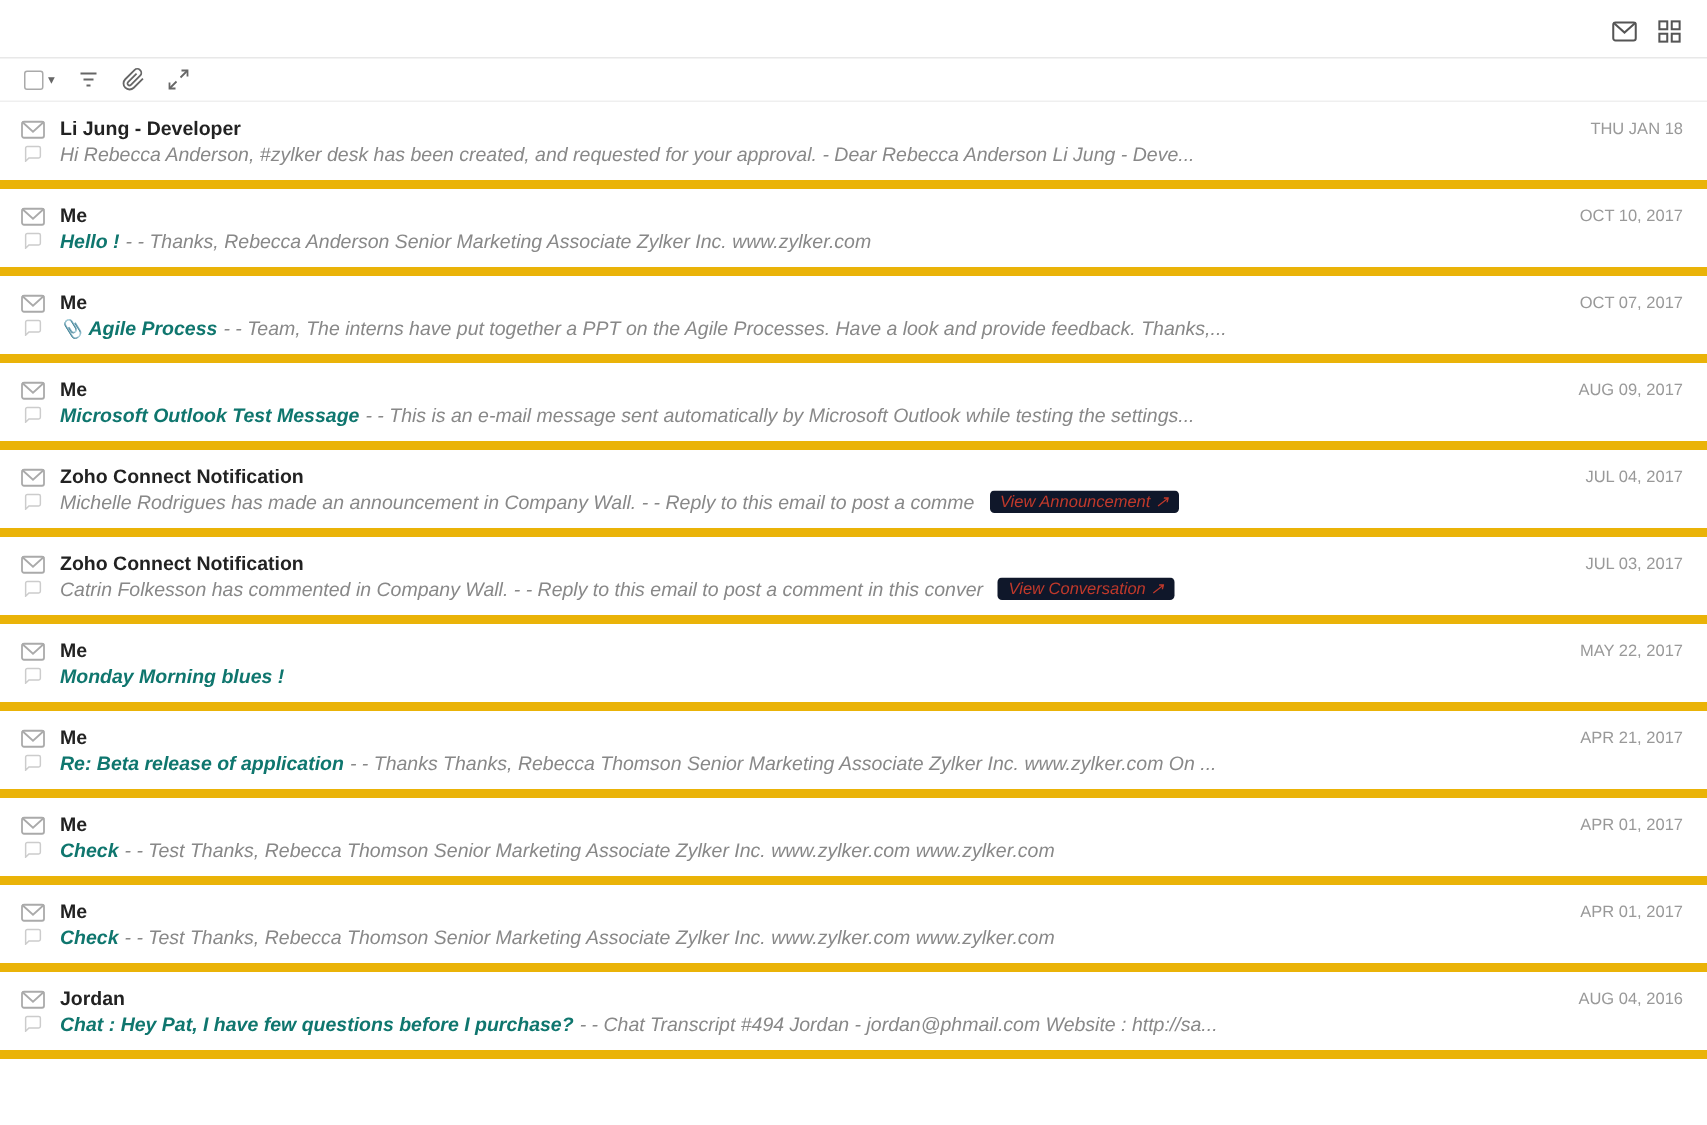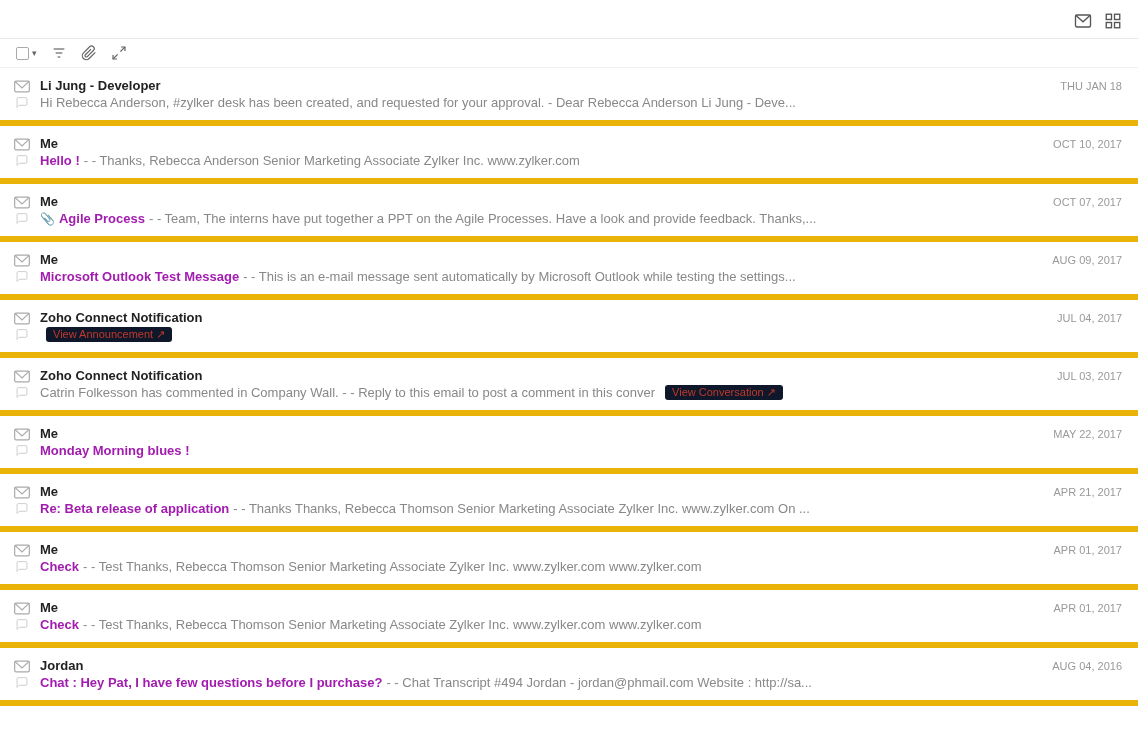--- a/index.html
+++ b/index.html
@@ -75,25 +75,26 @@
     .subject-line {
       font-size: 13px;
       color: #333;
       white-space: nowrap;
       overflow: hidden;
       text-overflow: ellipsis;
       display: flex;
       align-items: center;
       gap: 4px;
       flex-wrap: nowrap;
+      font-style: italic;
     }
 
     .subject-text {
       font-weight: 600;
-      color: #a21caf;
+      color: #0f766e;
     }
 
     .preview-text {
       color: #888;
       font-weight: 400;
     }
 
     .email-date {
       font-size: 11px;
       color: #999;
@@ -268,20 +269,21 @@
           <rect x="1" y="1" width="22" height="16" rx="2"></rect>
           <polyline points="1,1 12,11 23,1"></polyline>
         </svg>
         <svg width="14" height="12" viewBox="0 0 24 22" fill="none" stroke="#ccc" stroke-width="1.8">
           <path d="M21 15a2 2 0 01-2 2H7l-4 4V5a2 2 0 012-2h14a2 2 0 012 2z"></path>
         </svg>
       </div>
       <div class="email-content">
         <div class="sender">Zoho Connect Notification</div>
         <div class="subject-line">
+          <span class="preview-text">Michelle Rodrigues has made an announcement in Company Wall. - - Reply to this email to post a comme</span>
           <span class="action-badge">View Announcement ↗</span>
         </div>
       </div>
       <div class="email-date">JUL 04, 2017</div>
     </div>
     <div class="email-row">
       <div class="email-icon-col">
         <svg width="16" height="13" viewBox="0 0 24 18" fill="none" stroke="#aaa" stroke-width="1.8">
           <rect x="1" y="1" width="22" height="16" rx="2"></rect>
           <polyline points="1,1 12,11 23,1"></polyline>

